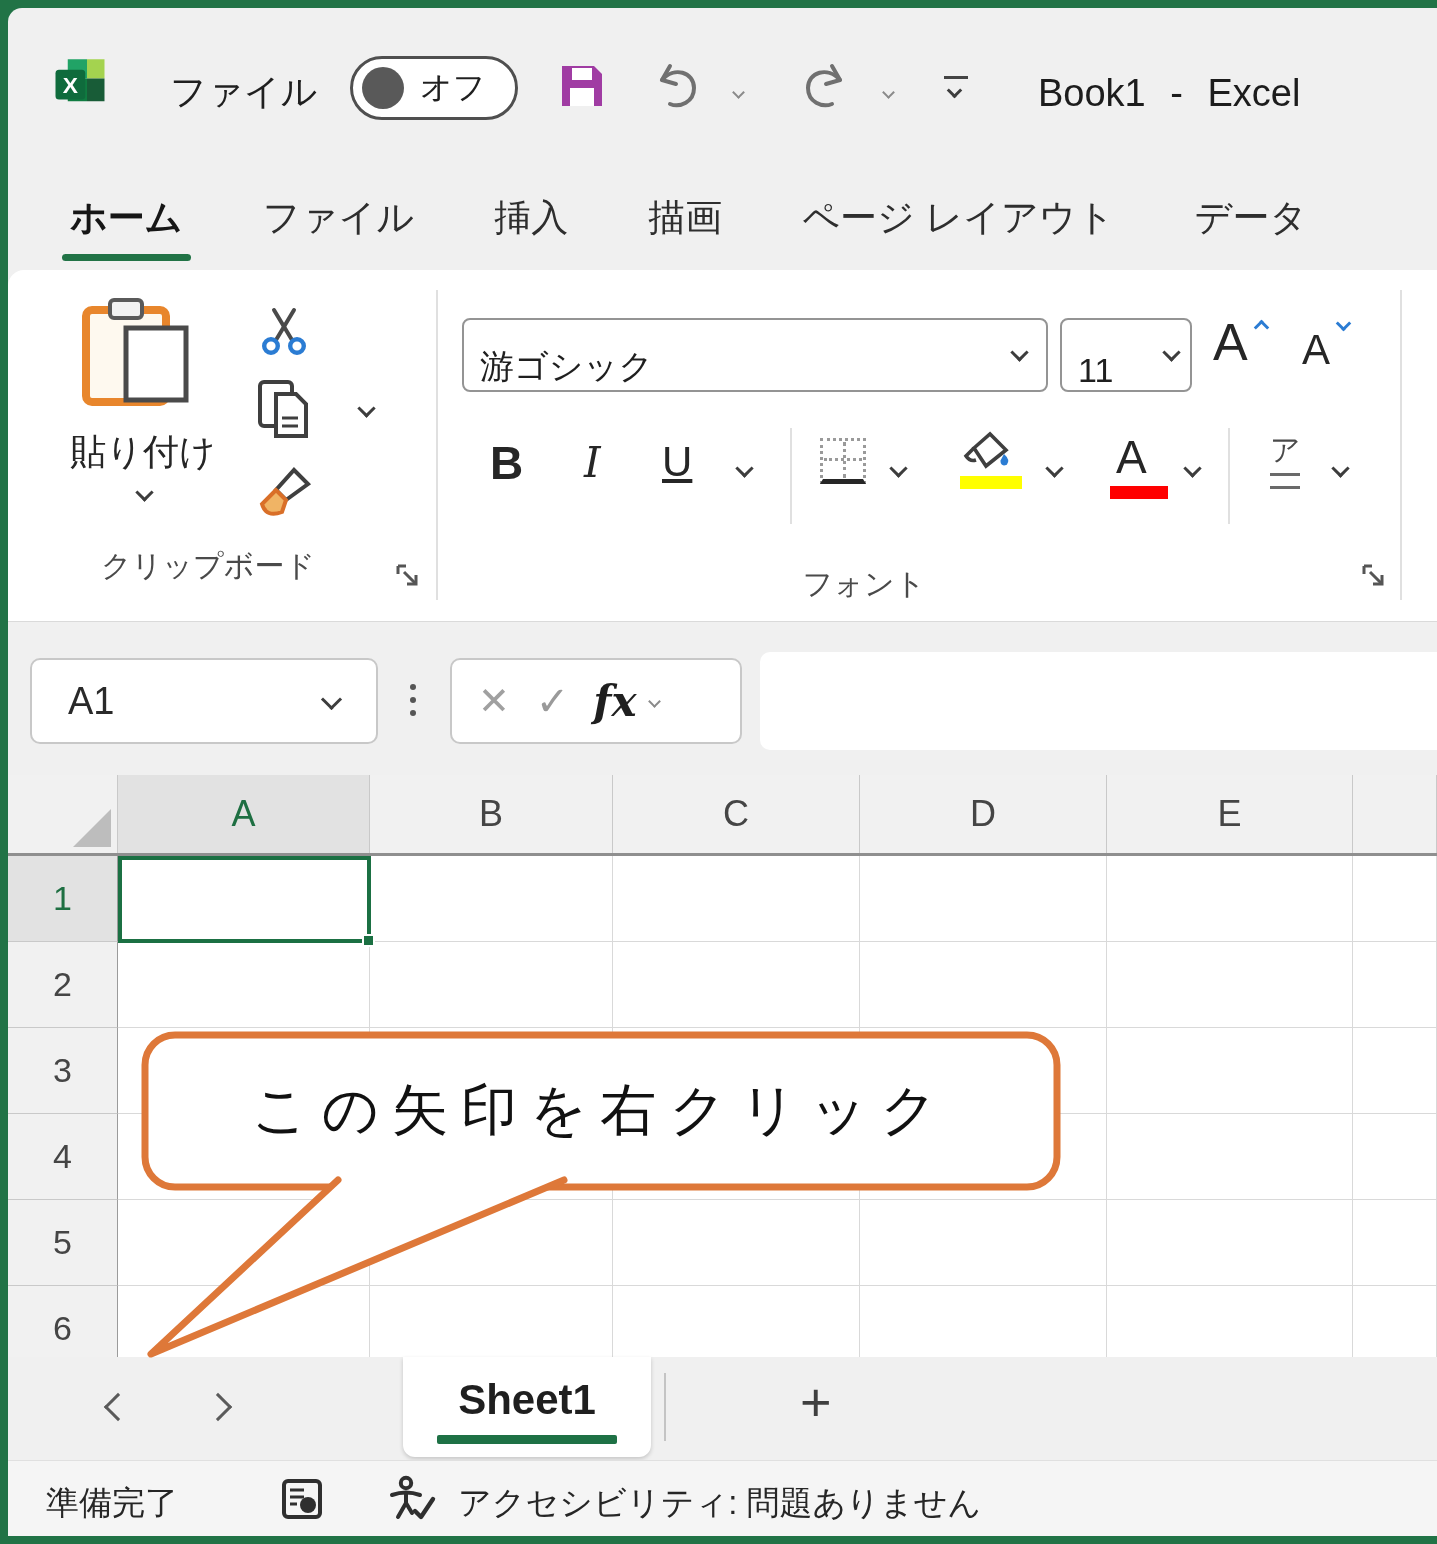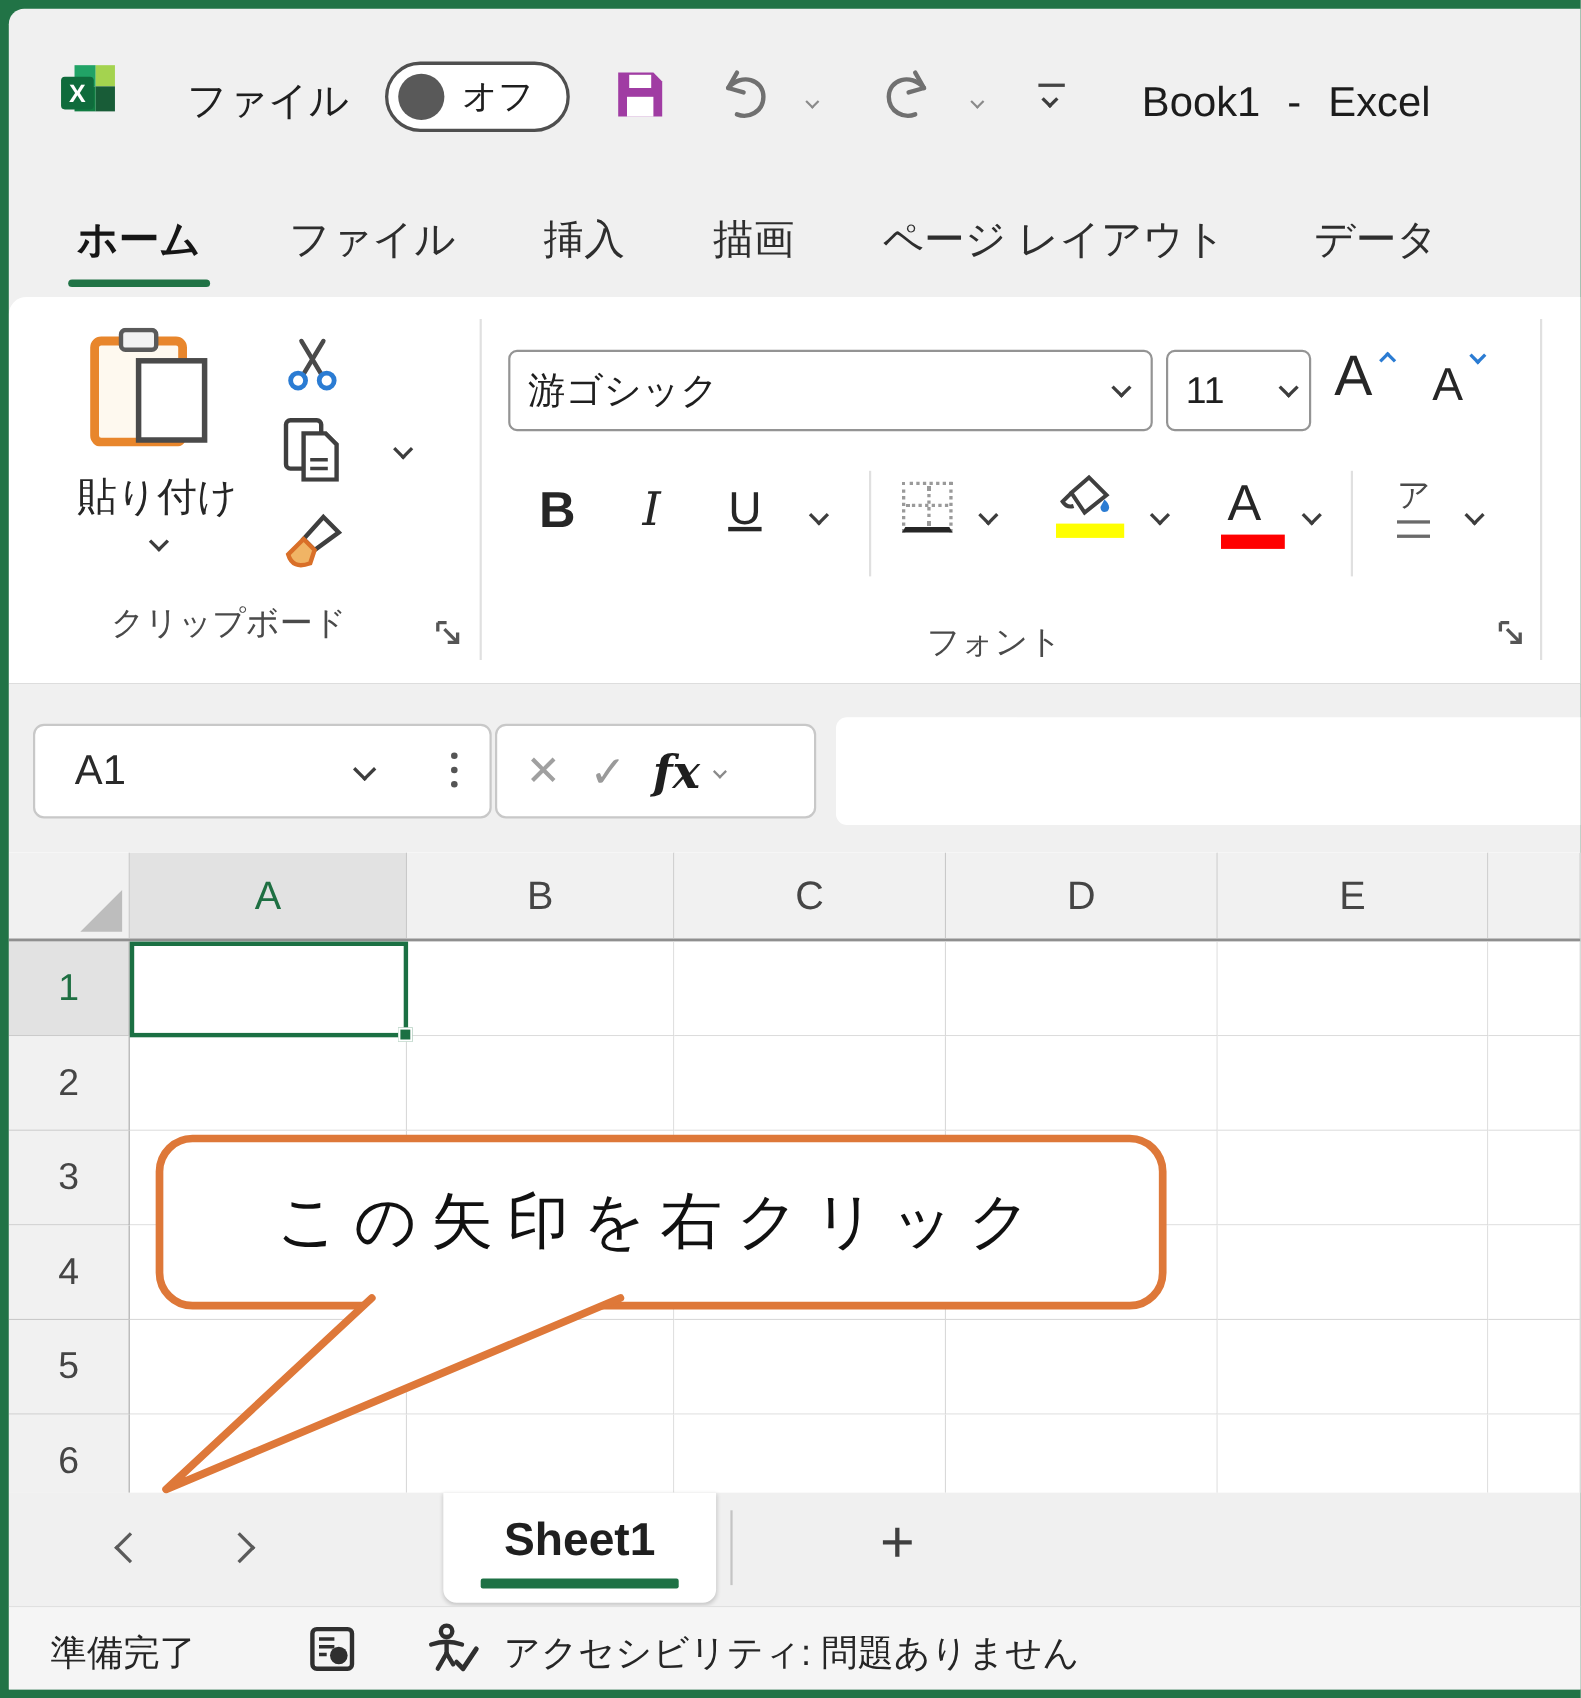--- a/index.html
+++ b/index.html
@@ -38,21 +38,21 @@
   .tab.active { font-weight:bold; color:#161616; }
   .tab-underline { position:absolute; left:24px; right:24px; bottom:9px; height:7px;
                    background:#217346; border-radius:4px; }
 
   
   .ribbon { position:absolute; left:0; top:262px; width:100%; height:352px;
             background:#fff; border-top-left-radius:16px; border-bottom:1px solid #dadada; }
   .vsep { position:absolute; top:20px; width:2px; height:310px; background:#e0e0e0; }
   .group-label { position:absolute; font-size:30px; color:#4a4a4a; text-align:center; }
   .combo { position:absolute; background:#fff; border:2px solid #949494; border-radius:8px;
-           display:flex; align-items:center; font-size:34px; color:#1f1f1f; }
+           display:flex; align-items:flex-end; font-size:34px; color:#1f1f1f; }
   .ribbon-letter { position:absolute; font-size:42px; color:#262626; }
   .colorbar { position:absolute; height:13px; }
   .borders-icon { position:absolute; width:46px; height:46px;
                   border:3px dotted #9a9a9a; border-bottom:5px solid #262626; }
   .borders-icon .vd { position:absolute; left:50%; top:1px; bottom:1px; border-left:3px dotted #9a9a9a; }
   .borders-icon .hd { position:absolute; top:46%; left:1px; right:1px; border-top:3px dotted #9a9a9a; }
 
   
   .formula-row { position:absolute; left:0; top:614px; width:100%; height:153px; background:#f0f0f0; }
   .white-box { position:absolute; background:#fff; border:2px solid #c8c8c8; border-radius:10px; }
@@ -259,33 +259,33 @@
     </span>
     <span class="abs chev" style="left:1178px;top:192px"></span>
     <span class="vsep" style="left:1220px;top:158px;height:96px"></span>
 
     <span class="abs" style="left:1262px;top:160px;text-align:center">
       <span style="display:block;font-size:30px;color:#4a4a4a">ア</span>
       <span style="display:block;width:30px;height:16px;margin:2px auto 0;border-top:3px solid #6a6a6a;border-bottom:3px solid #6a6a6a"></span>
     </span>
     <span class="abs chev" style="left:1326px;top:192px"></span>
 
-    <span class="group-label" style="left:796px;top:294px;width:200px">フォント</span>
+    <span class="group-label" style="left:756px;top:294px;width:200px">フォント</span>
     <span class="abs" style="left:1352px;top:292px">
       <svg width="28" height="28" viewBox="0 0 14 14" fill="none" stroke="#555" stroke-width="1.5">
         <path d="M2 2 H6 M2 2 V6"></path>
           <path d="M5 5 L11 11"></path>
           <path d="M11 6.5 V11 H6.5"></path>
       </svg>
     </span>
     <span class="vsep" style="left:1392px"></span>
   </div>
 
   <div class="formula-row">
-    <span class="white-box" style="left:22px;top:36px;width:417px;height:86px">
+    <span class="white-box" style="left:22px;top:36px;width:348px;height:86px">
       <span class="abs" style="left:36px;top:20px;font-size:38px;color:#2a2a2a">A1</span>
       <span class="abs chev" style="left:292px;top:32px;width:15px;height:15px"></span>
     </span>
     <span class="abs" style="left:402px;top:62px">
       <span style="display:block;width:6px;height:6px;border-radius:50%;background:#555;margin-bottom:7px"></span>
       <span style="display:block;width:6px;height:6px;border-radius:50%;background:#555;margin-bottom:7px"></span>
       <span style="display:block;width:6px;height:6px;border-radius:50%;background:#555"></span>
     </span>
     <span class="white-box" style="left:442px;top:36px;width:292px;height:86px;display:flex;align-items:center">
       <span style="margin-left:26px;font-size:38px;color:#a0a0a0">✕</span>

